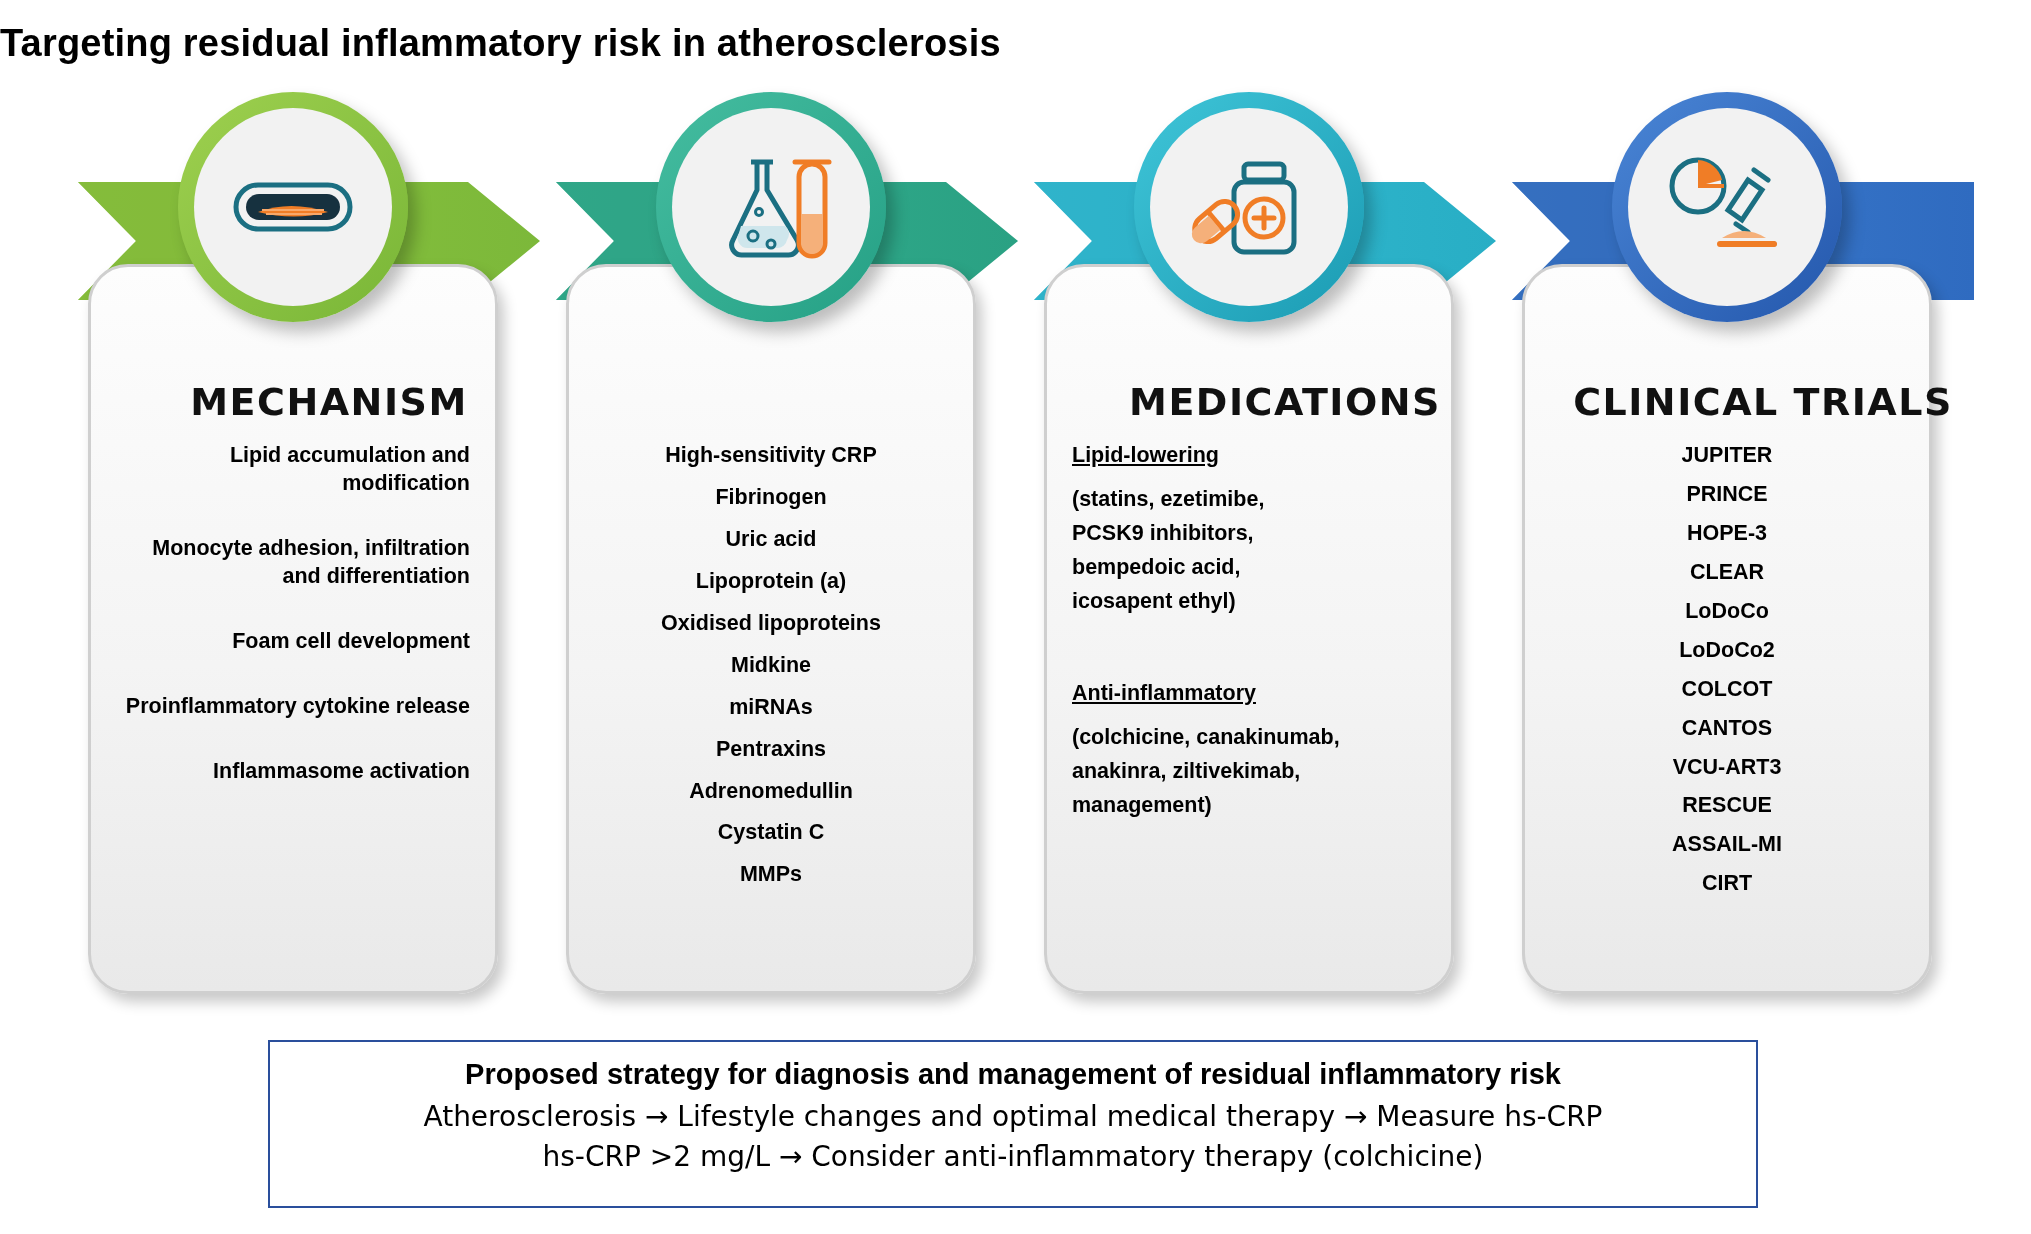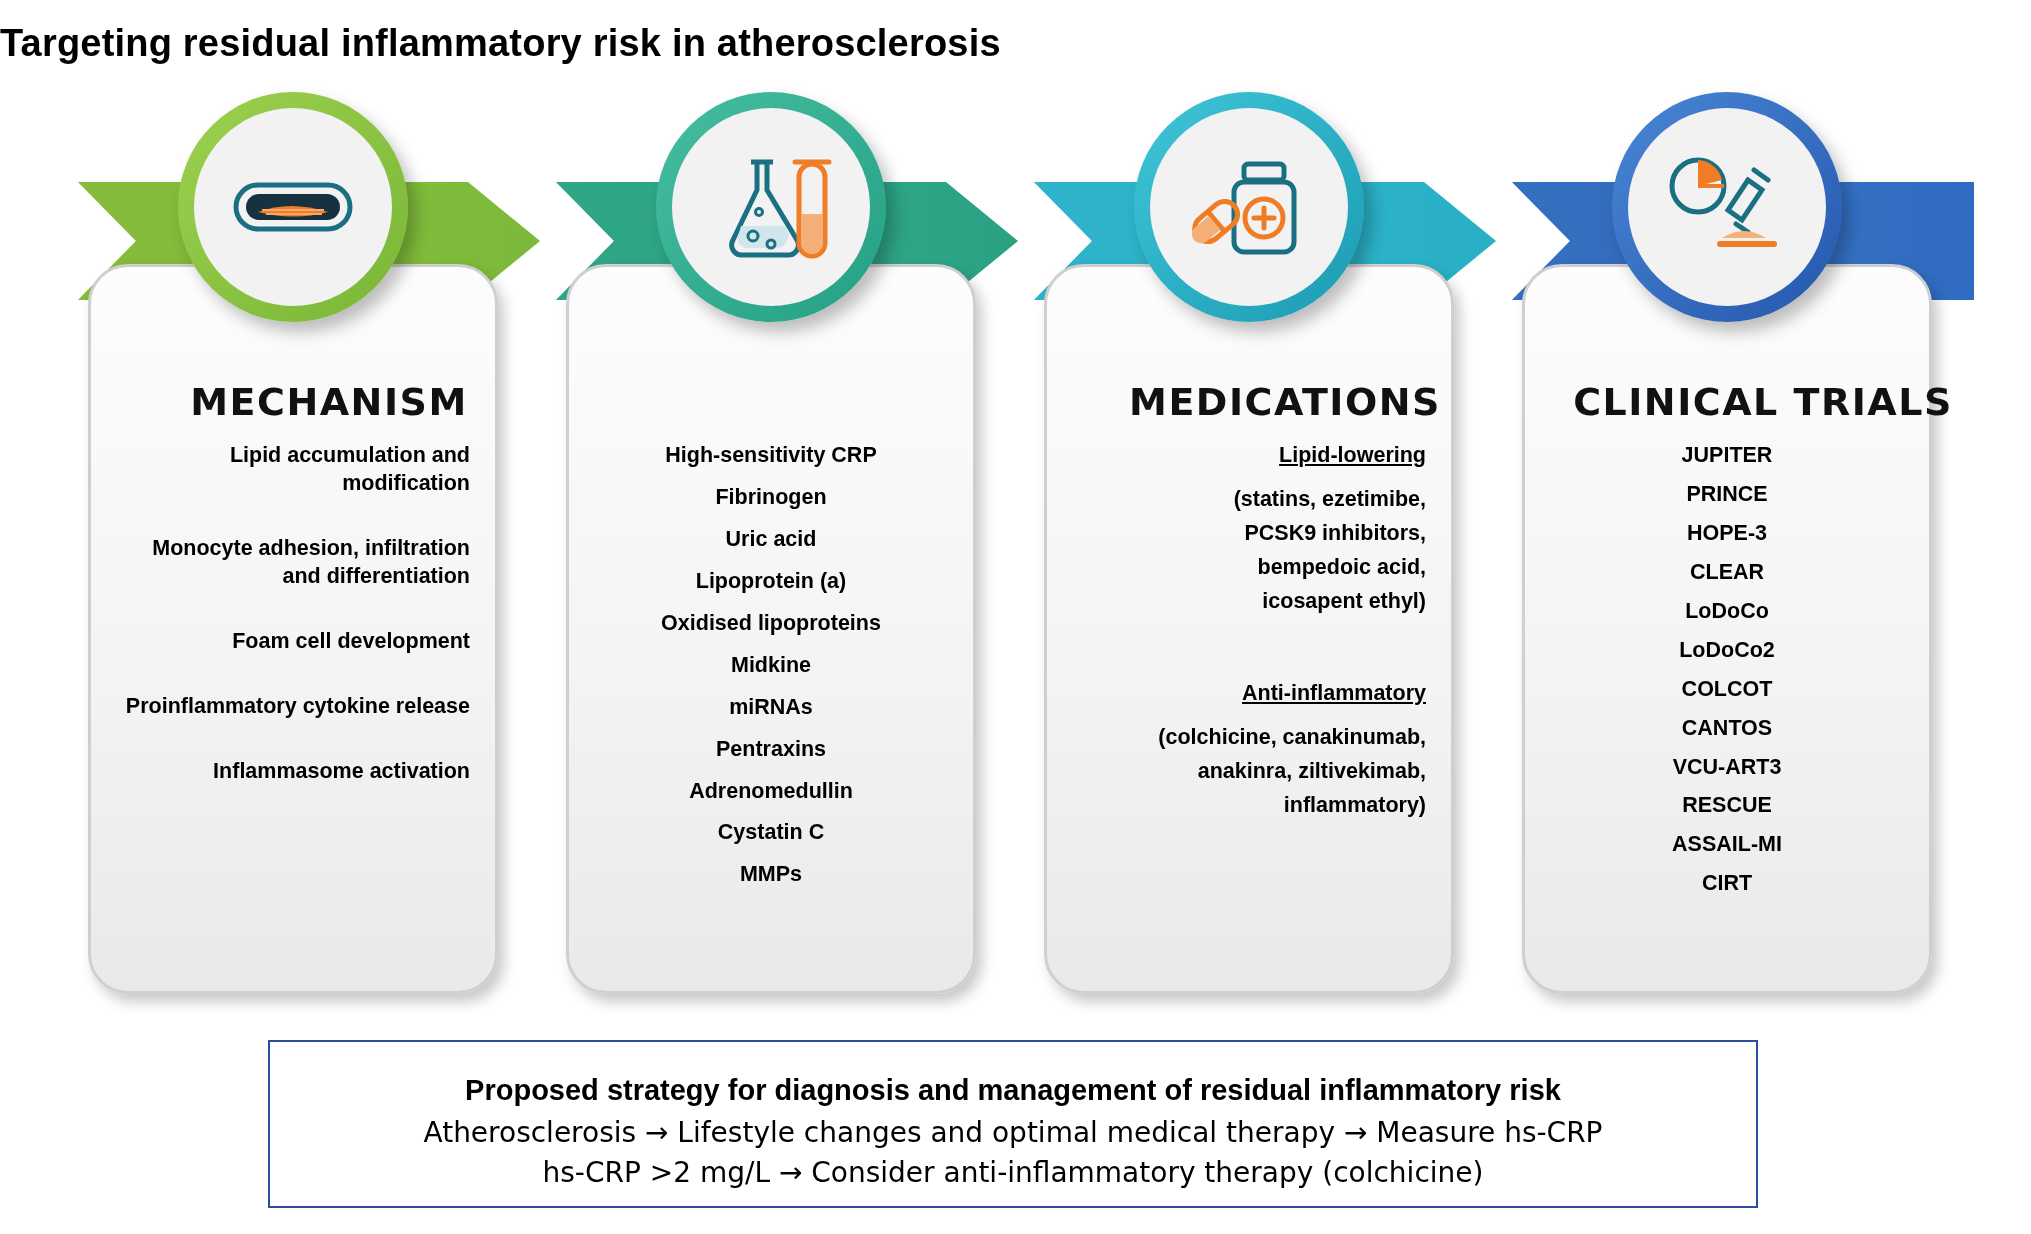--- a/index.html
+++ b/index.html
@@ -130,21 +130,21 @@
 
   .mechanism .item {
     text-align: right;
     margin-bottom: 37px;
   }
   .biomarkers .item {
     text-align: center;
     margin-bottom: 14px;
   }
   .medications .item {
-    text-align: right;
+    text-align: left;
     margin-bottom: 6px;
   }
   .medications .heading {
     text-decoration: underline;
     margin-bottom: 16px;
     margin-top: 0;
   }
   .medications .spacer { height: 58px; }
   .trials .item {
     text-align: center;
@@ -154,21 +154,21 @@
   #footer {
     position: absolute;
     left: 268px;
     top: 1040px;
     width: 1490px;
     height: 168px;
     border: 2px solid #2a4f9c;
     box-sizing: border-box;
     background: #ffffff;
     text-align: center;
-    padding-top: 32px;
+    padding-top: 16px;
   }
   #footer .f-title {
     font-size: 29px;
     font-weight: bold;
     color: #000;
     margin-bottom: 6px;
   }
   #footer .f-line {
     font-size: 28px;
     color: #000;
@@ -293,21 +293,21 @@
     <div class="item-list medications">
       <div class="item heading">Lipid-lowering</div>
       <div class="item">(statins, ezetimibe,</div>
       <div class="item">PCSK9 inhibitors,</div>
       <div class="item">bempedoic acid,</div>
       <div class="item">icosapent ethyl)</div>
       <div class="spacer"></div>
       <div class="item heading">Anti-inflammatory</div>
       <div class="item">(colchicine, canakinumab,</div>
       <div class="item">anakinra, ziltivekimab,</div>
-      <div class="item">inflammatory)</div>
+      <div class="item">management)</div>
     </div>
   </div>
 
   <div class="column col3">
     <div class="chevron">
       <svg width="462" height="118" viewBox="0 0 462 118">
         <defs>
           <linearGradient id="g3" x1="0" y1="0" x2="1" y2="0">
             <stop offset="0" stop-color="#3f7fd0" stop-opacity="1"></stop>
               <stop offset="1" stop-color="#2f6bc0"></stop>

